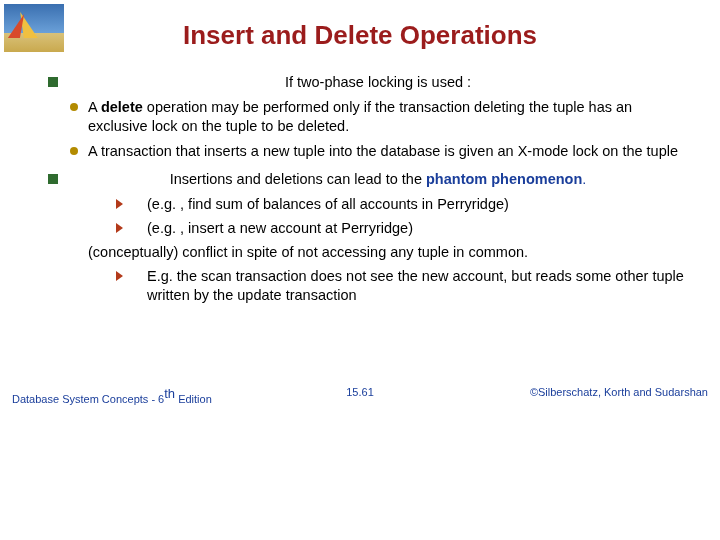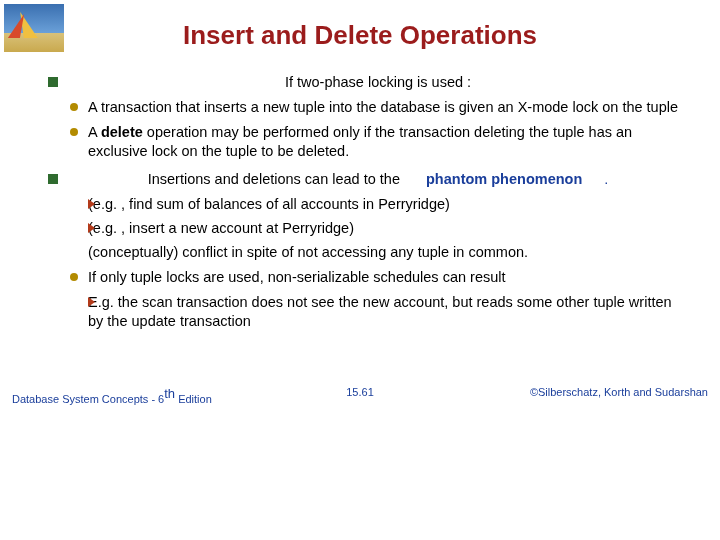--- a/index.html
+++ b/index.html
@@ -86,38 +86,38 @@
     position: absolute;
     left: 0;
     top: 5px;
     width: 8px;
     height: 8px;
     background: #b38b00;
     border-radius: 50%;
   }
   .lvl3 {
     position: relative;
-    margin: 5px 0 5px 40px;
-    padding-left: 0;
+    margin: 5px 0 5px 68px;
+    padding-left: 31px;
   }
   .lvl3::before {
     content: "";
     position: absolute;
     left: 0;
     top: 4px;
     width: 0;
     height: 0;
     border-top: 5px solid transparent;
     border-bottom: 5px solid transparent;
     border-left: 7px solid #b33a1a;
   }
   .cont {
     margin: 4px 0 4px 40px;
   }
-  .phantom { color: #1a3e9b; margin-left: 22px; }
+  .phantom { color: #1a3e9b; }
   .footer {
     position: absolute;
     bottom: 10px;
     left: 0;
     width: 720px;
     font-size: 11px;
     color: #1a3e9b;
   }
   .fleft { position: absolute; left: 12px; }
   .fcenter { position: absolute; left: 0; width: 720px; text-align: center; }
@@ -134,48 +134,45 @@
 
   <div class="title">Insert and Delete Operations</div>
 
   <div class="body">
 
     <div class="lvl1">
       <span>If two-phase locking is used :</span>
     </div>
 
     <div class="lvl2">
-      <span>A transaction that inserts a new tuple into the database is given an X-mode lock on the tuple</span>
+      <span>A </span><b>delete</b><span> operation may be performed only if the transaction deleting the tuple has an exclusive lock on the tuple to be deleted.</span>
     </div>
 
     <div class="lvl2">
-      <span>A </span><b>delete</b><span> operation may be performed only if the transaction deleting the tuple has an exclusive lock on the tuple to be deleted.</span>
+      <span>A transaction that inserts a new tuple into the database is given an X-mode lock on the tuple</span>
     </div>
 
     <div class="lvl1">
       <span>Insertions and deletions can lead to the </span><b class="phantom">phantom phenomenon</b><span class="phantom">.</span>
     </div>
 
 
     <div class="lvl3">
       <span>(e.g. , find sum of balances of all accounts in Perryridge)</span>
     </div>
 
 
     <div class="lvl3">
       <span>(e.g. , insert a new account at Perryridge)</span>
     </div>
 
     <div class="cont">
       <span>(conceptually) conflict in spite of not accessing any tuple in common.</span>
     </div>
 
-    <div class="lvl2">
-      <span>If only tuple locks are used, non-serializable schedules can result</span>
-    </div>
 
     <div class="lvl3">
       <span>E.g. the scan transaction does not see the new account, but reads some other tuple written by the update transaction</span>
     </div>
 
   </div>
 
   <div class="footer">
     <span class="fleft">
       <span>Database System Concepts - 6</span><sup>th</sup><span> Edition</span>

